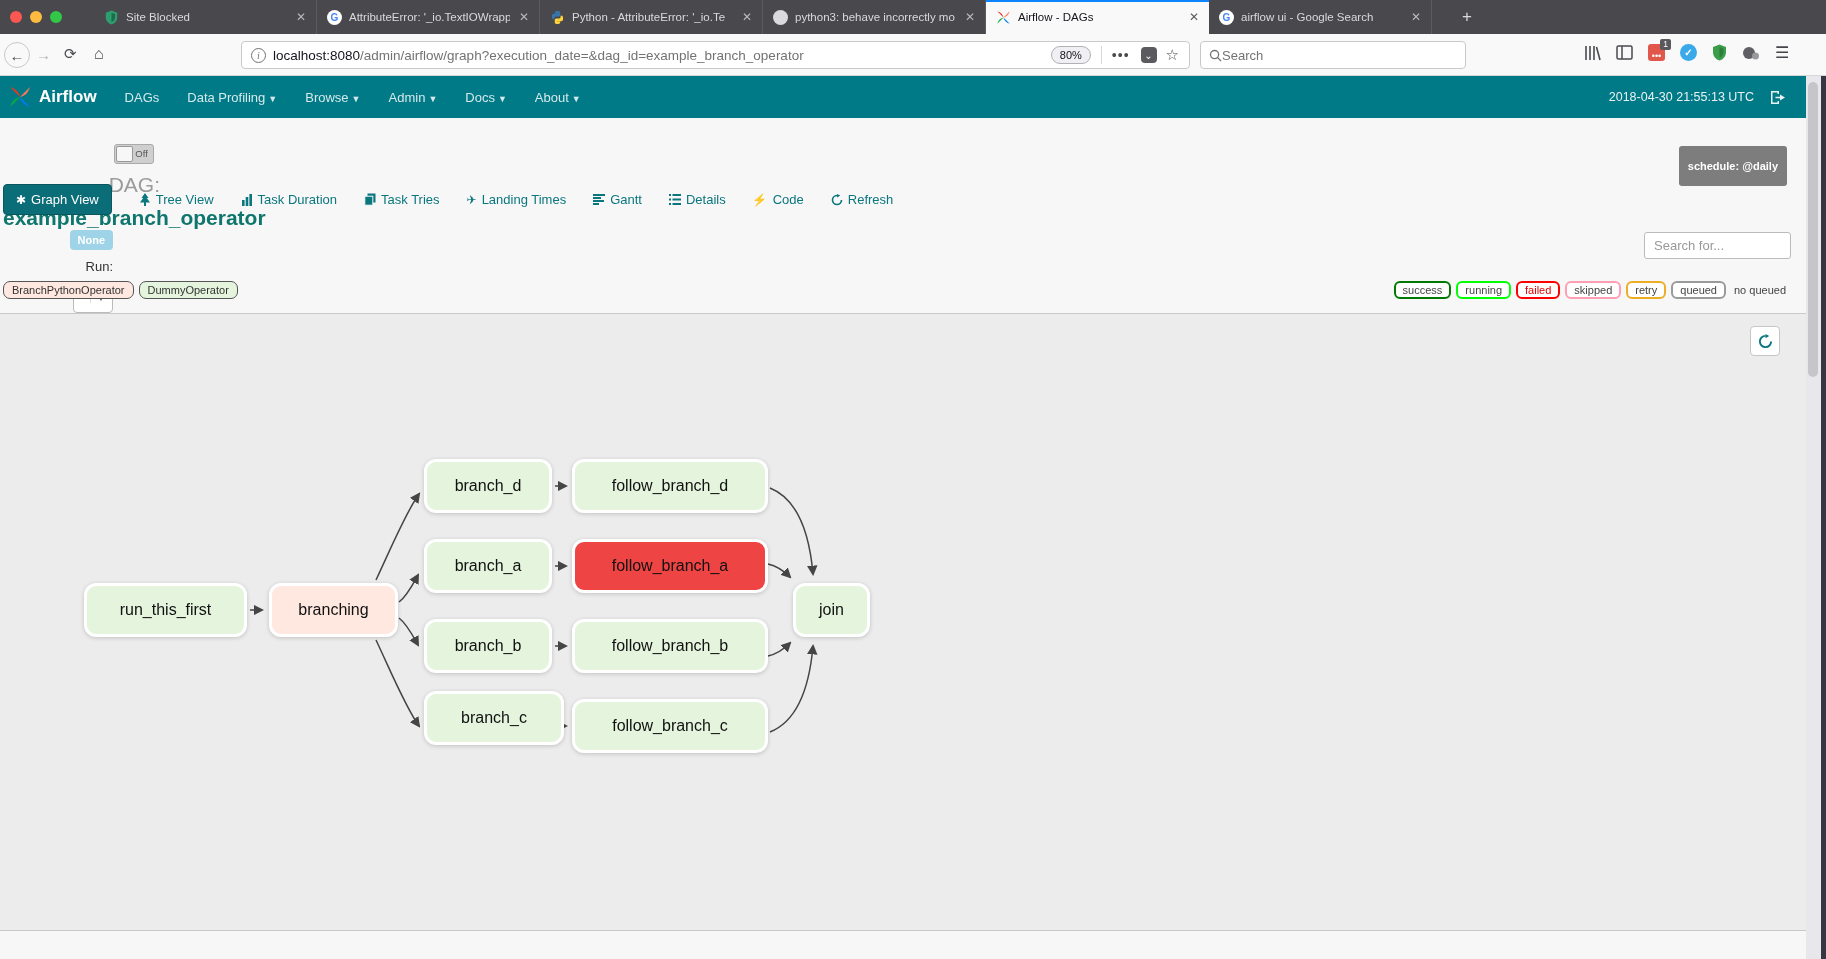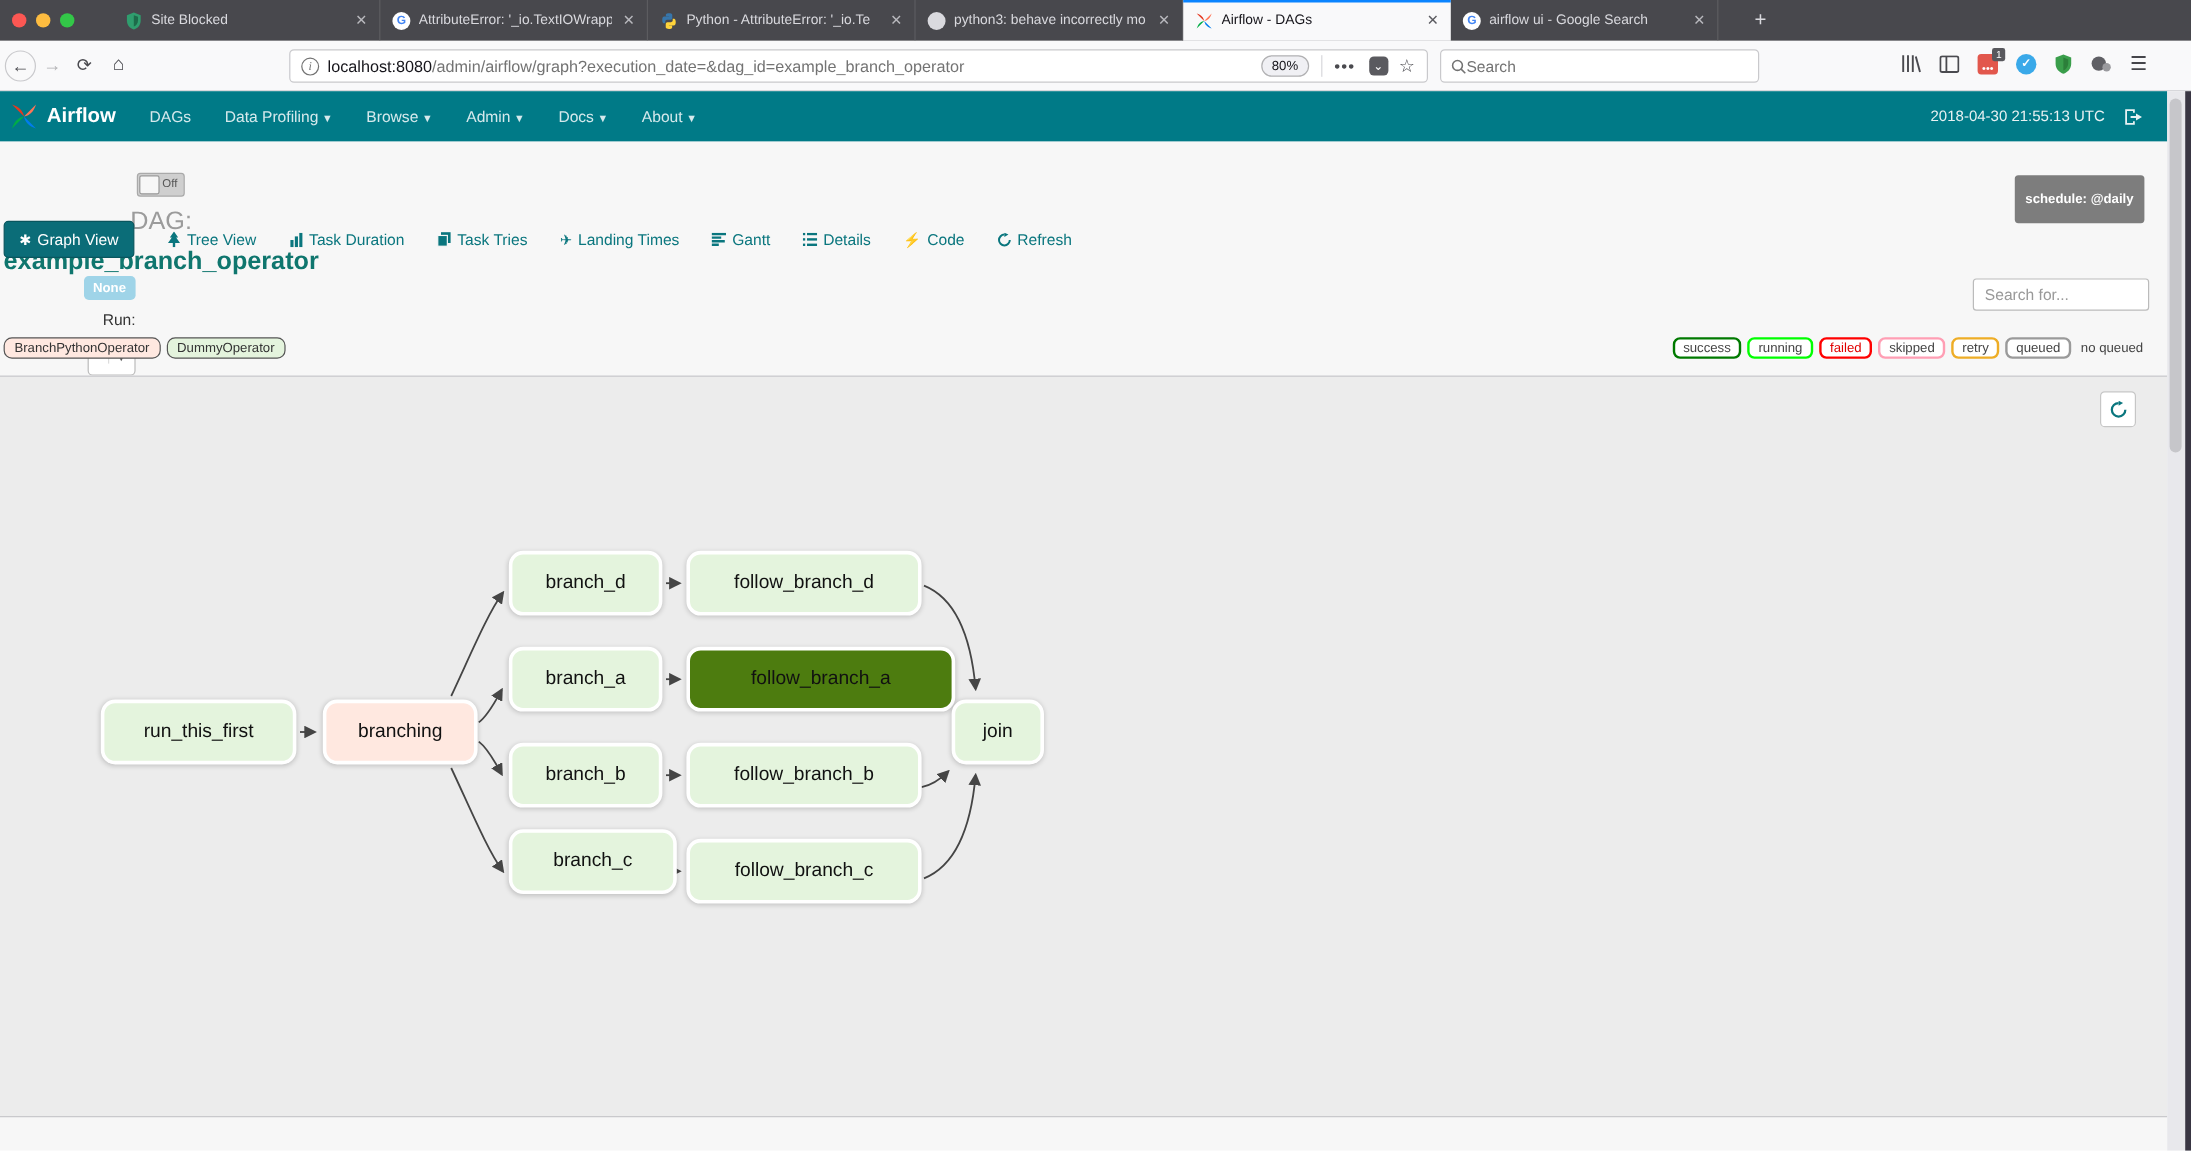--- a/index.html
+++ b/index.html
@@ -399,21 +399,21 @@
             <path d="M8 0 L12 2 L8 4.5 Z" fill="#0a767e"></path>
           </svg>
       </div>
     <div class="gnode" style="left: 84px; top: 269px; width: 163px; height: 54px; background: rgb(228, 244, 221);">run_this_first</div>
         <div class="gnode" style="left: 269px; top: 269px; width: 129px; height: 54px; background: rgb(255, 232, 224);">branching</div>
         <div class="gnode" style="left: 424px; top: 145px; width: 128px; height: 54px; background: rgb(228, 244, 221);">branch_d</div>
         <div class="gnode" style="left: 424px; top: 225px; width: 128px; height: 54px; background: rgb(228, 244, 221);">branch_a</div>
         <div class="gnode" style="left: 424px; top: 305px; width: 128px; height: 54px; background: rgb(228, 244, 221);">branch_b</div>
         <div class="gnode" style="left: 424px; top: 377px; width: 140px; height: 54px; background: rgb(228, 244, 221);">branch_c</div>
         <div class="gnode" style="left: 572px; top: 145px; width: 196px; height: 54px; background: rgb(228, 244, 221);">follow_branch_d</div>
-        <div class="gnode" style="left: 572px; top: 225px; width: 224px; height: 54px; background: #4d7c0f;">follow_branch_a</div>
+        <div class="gnode" style="left: 572px; top: 225px; width: 196px; height: 54px; background: #ef4444;">follow_branch_a</div>
         <div class="gnode" style="left: 572px; top: 305px; width: 196px; height: 54px; background: rgb(228, 244, 221);">follow_branch_b</div>
         <div class="gnode" style="left: 572px; top: 385px; width: 196px; height: 54px; background: rgb(228, 244, 221);">follow_branch_c</div>
         <div class="gnode" style="left: 793px; top: 269px; width: 77px; height: 54px; background: rgb(228, 244, 221);">join</div>
       </div>
 
   </div>
 
   <div class="rail">
     <div class="thumb"></div>
   </div>

